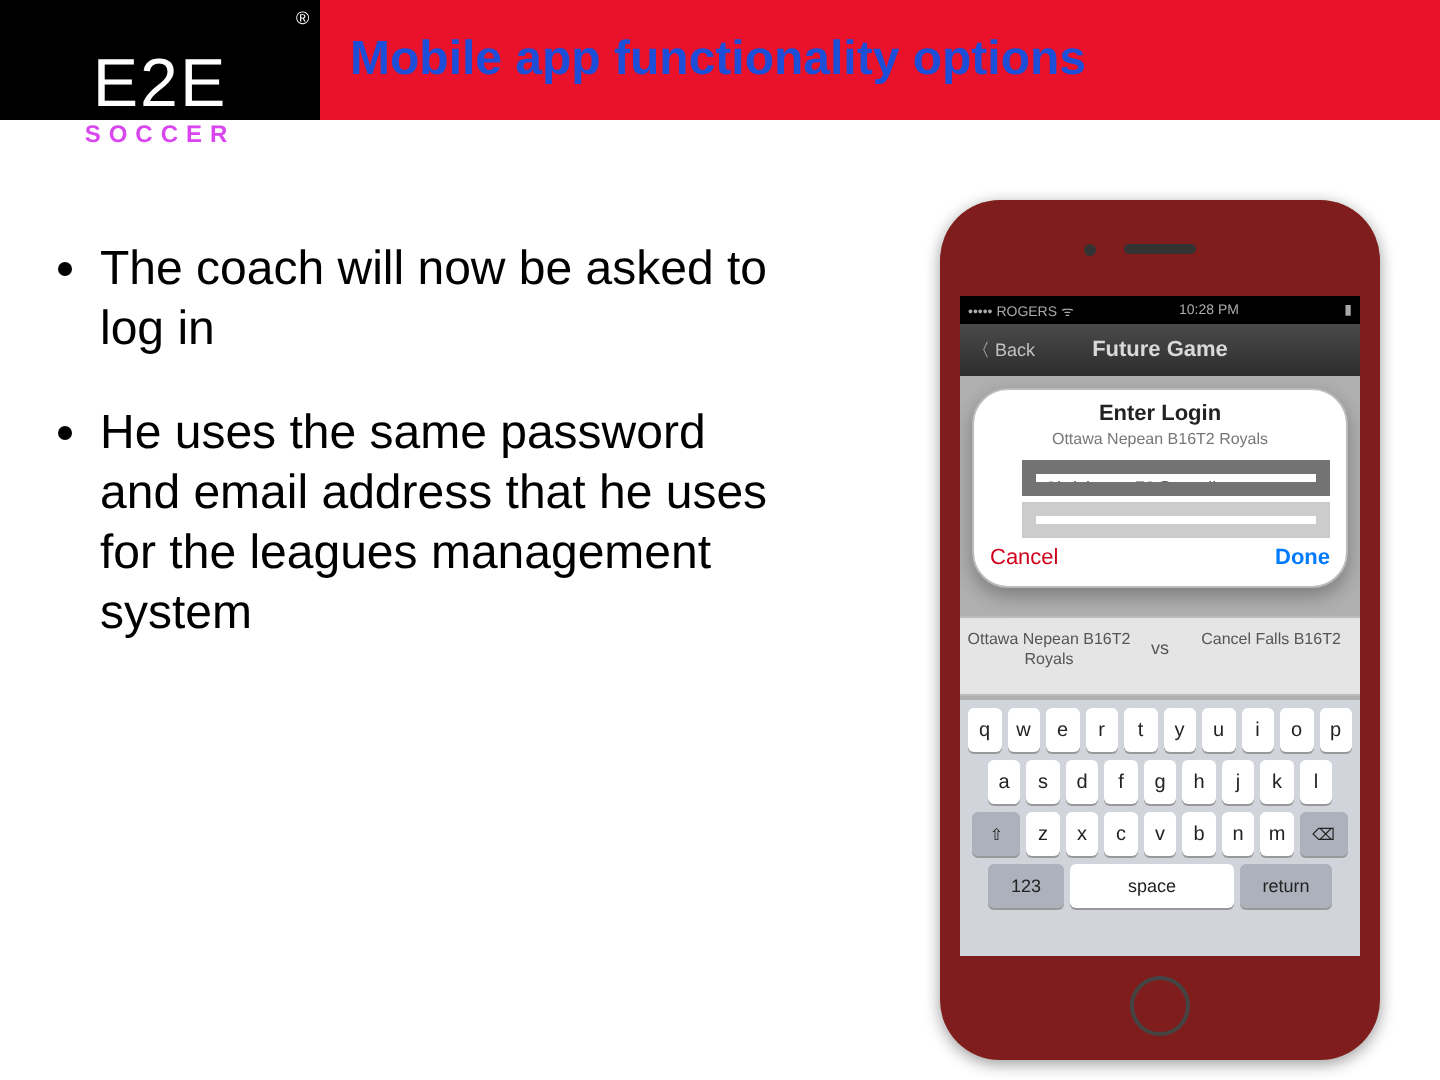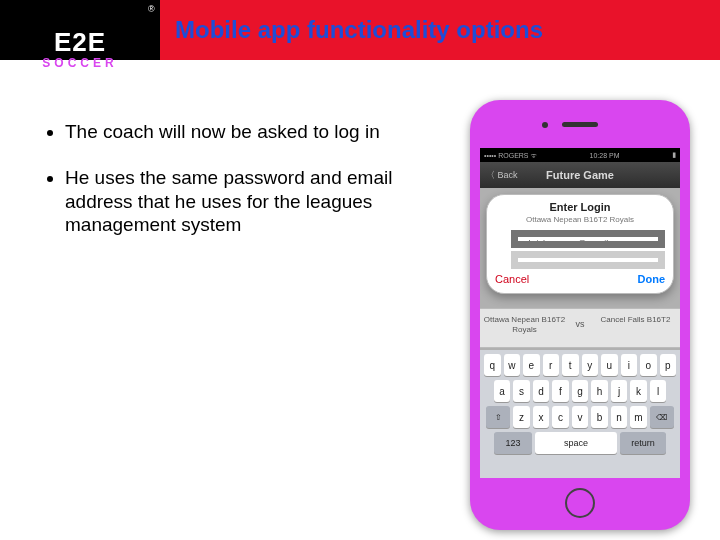--- a/index.html
+++ b/index.html
@@ -1,32 +1,32 @@
 <!DOCTYPE html>
 <html><head>
 <meta charset="utf-8">
 <style>
   * { box-sizing: border-box; margin: 0; padding: 0; }
   body { width: 720px; height: 540px; background: #fff; font-family: Arial, Helvetica, sans-serif; overflow: hidden; position: relative; }
 
   .header { position: relative; width: 720px; height: 60px; }
   .title-bar { position: absolute; left: 0; top: 0; width: 720px; height: 60px; background: #e9122a; }
   .logo-block { position: absolute; left: 0; top: 0; width: 160px; height: 60px; background: #000; display: flex; flex-direction: column; align-items: center; justify-content: center; }
-  .logo-main { color: #fff; font-weight: 700; font-size: 26px; letter-spacing: 1px; line-height: 1; margin-top: 38px; }
+  .logo-main { color: #fff; font-weight: 400; font-size: 34px; letter-spacing: 1px; line-height: 1; margin-top: 38px; }
   .logo-sub  { color: #d946ef; font-weight: 700; font-size: 12px; letter-spacing: 4px; line-height: 1; margin-top: 2px; }
   .reg-mark  { position: absolute; left: 148px; top: 4px; font-size: 9px; color: #fff; }
   .title-text { position: absolute; left: 175px; top: 16px; color: #1d4ed8; font-size: 24px; font-weight: 700; }
 
   .content { position: absolute; left: 0; top: 100px; width: 720px; display: flex; }
-  .bullets { width: 420px; padding: 20px 20px 0 50px; font-size: 19px; color: #000; line-height: 1.25; margin-left: 15px; }
+  .bullets { width: 420px; padding: 20px 20px 0 50px; font-size: 24px; color: #000; line-height: 1.25; }
   .bullets li { list-style: disc; margin-bottom: 22px; padding-right: 10px; }
 
   
   .phone-wrap { position: absolute; right: 30px; top: 100px; width: 220px; }
-  .phone { width: 220px; height: 430px; background: #d946ef; border-radius: 30px; padding: 48px 6px 52px 10px; position: relative; box-shadow: 0 2px 8px rgba(0,0,0,.4); }
+  .phone { width: 220px; height: 430px; background: #7f1d1d; border-radius: 30px; padding: 48px 6px 52px 10px; position: relative; box-shadow: 0 2px 8px rgba(0,0,0,.4); }
   .earpiece { position: absolute; top: 22px; left: 50%; transform: translateX(-50%); width: 36px; height: 5px; background: #333; border-radius: 3px; }
   .camera   { position: absolute; top: 22px; left: 72px; width: 6px; height: 6px; background: #333; border-radius: 50%; }
   .homebtn  { position: absolute; bottom: 12px; left: 50%; transform: translateX(-50%); width: 30px; height: 30px; border: 2px solid #444; border-radius: 50%; }
 
   .screen { width: 200px; height: 330px; background: #d7d7d7; position: relative; overflow: hidden; font-size: 10px; }
   .statusbar { height: 14px; background: #000; color: #aaa; font-size: 7px; display: flex; justify-content: space-between; align-items: center; padding: 0 4px; }
   .navbar { height: 26px; background: linear-gradient(#4a4a4a,#2d2d2d); color: #d9d9d9; display: flex; align-items: center; position: relative; }
   .navback { font-size: 9px; padding-left: 6px; opacity: .85; }
   .navtitle { position: absolute; left: 0; right: 0; text-align: center; font-size: 11px; font-weight: 600; }
 

